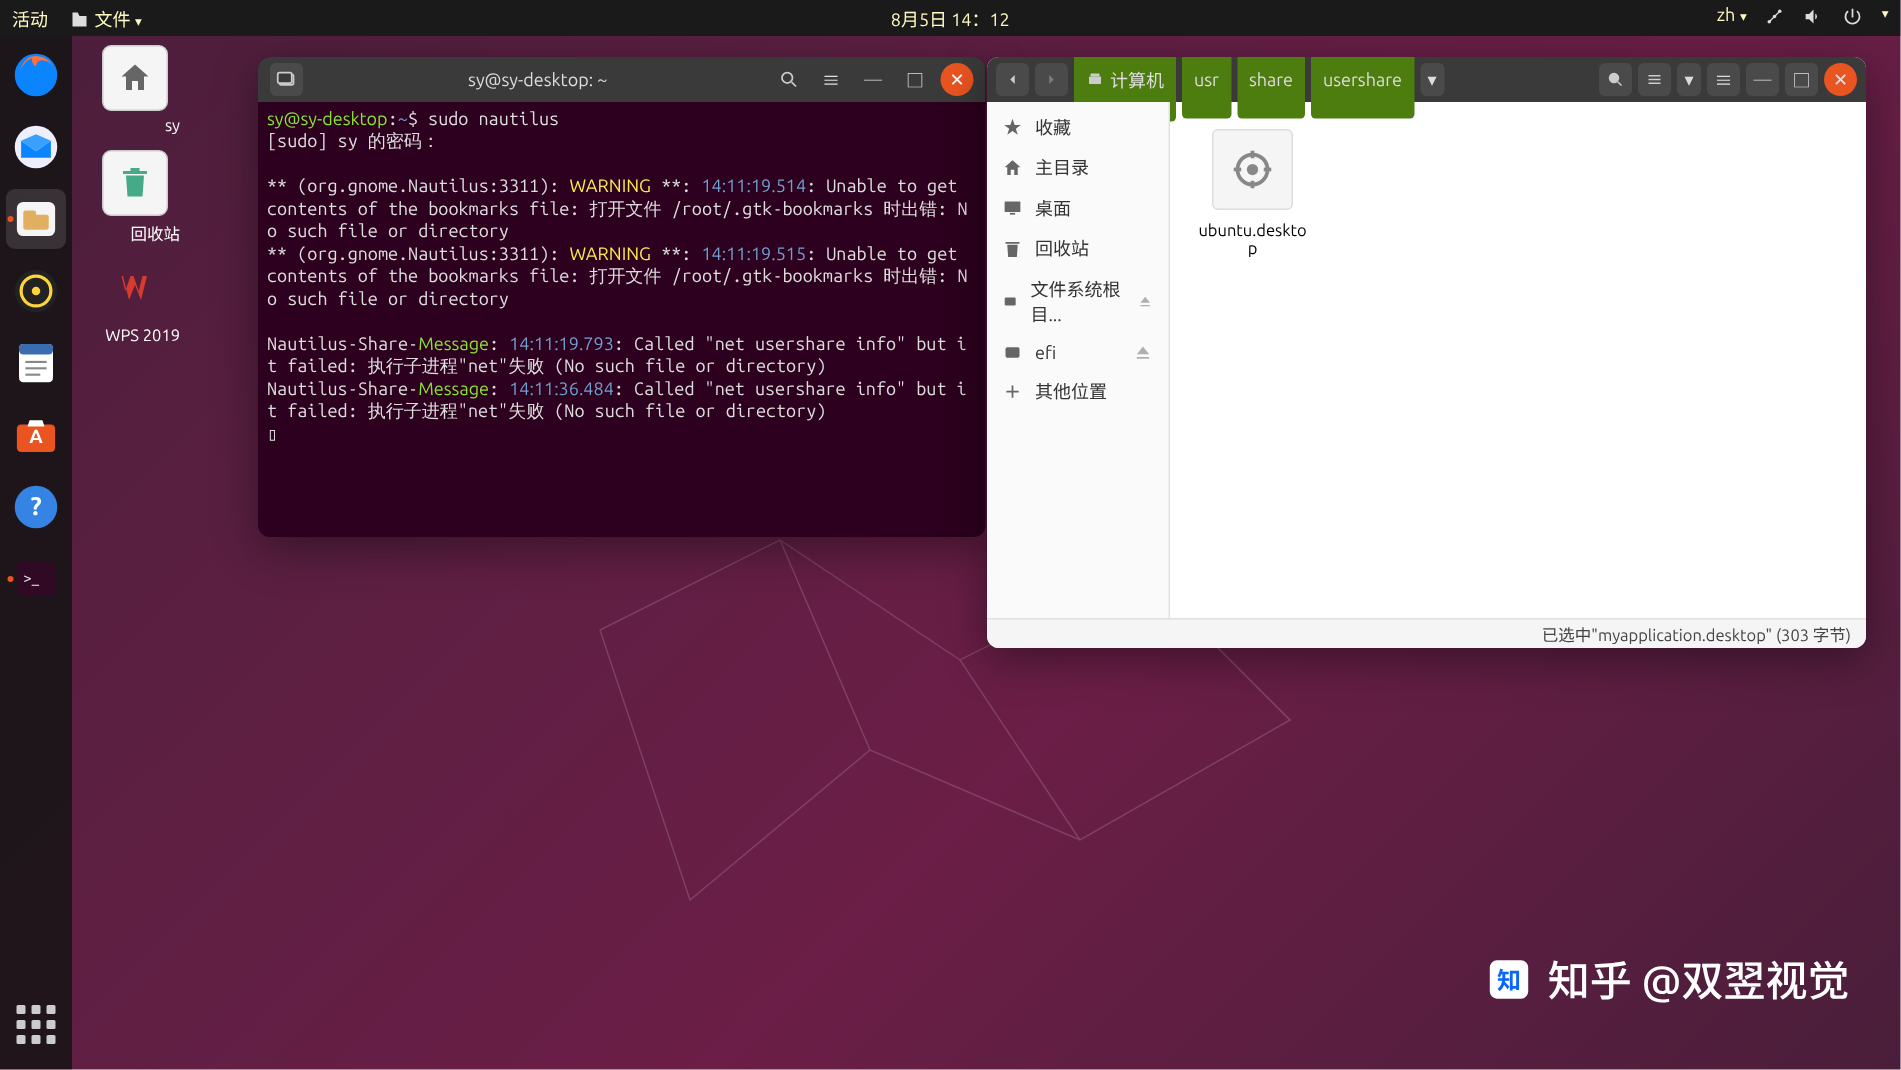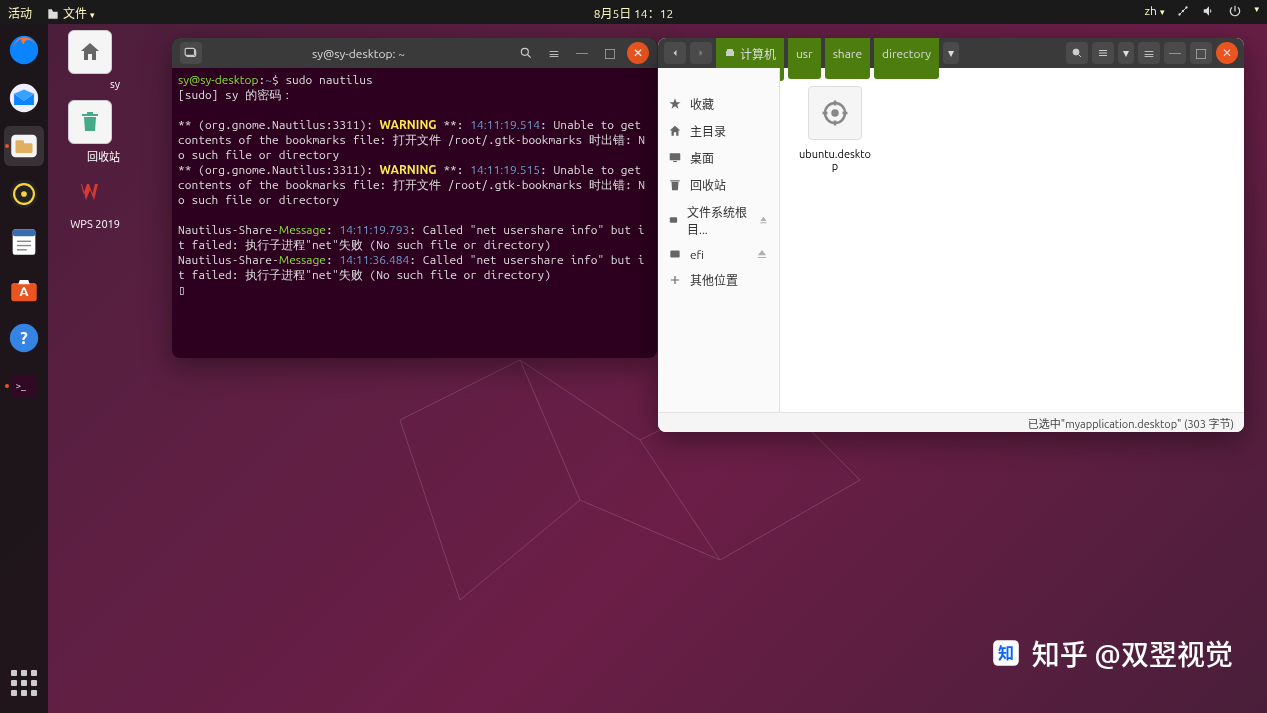--- a/index.html
+++ b/index.html
@@ -29,35 +29,35 @@
 
 .terminal{position:absolute;left:172px;top:38px;width:485px;height:320px;background:#2c001e;border-radius:8px;overflow:hidden;box-shadow:0 8px 30px rgba(0,0,0,.4);z-index:10}
 .term-header{height:30px;background:#3a3a3a;display:flex;align-items:center;padding:0 8px;gap:6px}
 .term-header .tab-btn{width:22px;height:22px;border-radius:4px;background:#4a4a4a;display:flex;align-items:center;justify-content:center}
 .term-header .title{flex:1;text-align:center;color:#ddd;font-size:12px}
 .term-header .wbtn{width:22px;height:22px;border-radius:50%;display:flex;align-items:center;justify-content:center;color:#ddd;font-size:12px}
 .term-header .wbtn.close{background:#e95420;color:#fff}
 .term-body{padding:4px 6px;font-family:"Ubuntu Mono",monospace;font-size:12px;line-height:15px;color:#ddd;white-space:pre-wrap;word-break:break-all}
 .term-body .prompt-user{color:#8ae234}
 .term-body .prompt-path{color:#729fcf}
-.term-body .warn{color:#fce94f;font-weight:bold}
+.term-body .warn{color:#fce94f;font-weight:normal}
 .term-body .ts{color:#729fcf}
 .term-body .msg{color:#8ae234}
 
 .nautilus{position:absolute;left:658px;top:38px;width:586px;height:394px;background:#fff;border-radius:8px;overflow:hidden;box-shadow:0 8px 30px rgba(0,0,0,.4);z-index:20}
 .naut-header{height:30px;background:#3a3a3a;display:flex;align-items:center;padding:0 6px;gap:4px;color:#ddd;font-size:12px}
 .naut-header .nav-btn{width:22px;height:22px;border-radius:4px;background:#4a4a4a;display:flex;align-items:center;justify-content:center}
 .naut-header .nav-btn svg{width:12px;height:12px;fill:#ccc}
 .naut-header .nav-btn.disabled svg{opacity:.4}
 .naut-header .crumb{padding:19px 8px;background:#4d7c0f;border-radius:3px}
 .naut-header .crumb.first{display:flex;align-items:center;gap:4px}
 .naut-header .spacer{flex:1}
 .naut-header .close{background:#e95420;border-radius:50%}
 .naut-body{display:flex;height:calc(100% - 30px - 20px)}
-.naut-sidebar{width:122px;background:#fafafa;border-right:1px solid #e0e0e0;padding:22px 0;font-size:12px;color:#333}
+.naut-sidebar{width:122px;background:#fafafa;border-right:1px solid #e0e0e0;padding:3px 0;font-size:12px;color:#333}
 .naut-sidebar .item{padding:5px 10px;display:flex;align-items:center;gap:8px}
 .naut-sidebar .item svg{width:14px;height:14px;fill:#666}
 .naut-sidebar .item .eject{margin-left:auto;opacity:.5}
 .naut-main{flex:1;padding:10px;display:flex;gap:30px;align-items:flex-start}
 .file-icon{width:90px;text-align:center;font-size:11px;padding:4px;border-radius:4px}
 .file-icon.selected{border:2px solid #e95420}
 .file-icon .thumb{width:54px;height:54px;margin:4px auto 6px;background:#f5f5f5;border:1px solid #ddd;border-radius:4px;display:flex;align-items:center;justify-content:center}
 .file-icon .thumb svg{width:30px;height:30px;fill:#888}
 .file-icon .label{padding:2px 4px;border-radius:3px;word-break:break-all;line-height:12px}
 .file-icon.selected .label{background:#e95420;color:#fff}
@@ -245,21 +245,21 @@
       </div>
     <div class="crumb first">
         <svg width="12" height="12" viewBox="0 0 24 24" fill="#ccc">
           <rect x="4" y="8" width="16" height="10" rx="1"></rect>
           <rect x="6" y="4" width="12" height="4" rx="1"></rect>
         </svg>
         <span>计算机</span>
       </div>
     <div class="crumb">usr</div>
     <div class="crumb">share</div>
-    <div class="crumb">directory</div>
+    <div class="crumb">usershare</div>
     <div class="nav-btn" style="width:16px">▾</div>
     <div class="spacer"></div>
     <div class="nav-btn">
         <svg viewBox="0 0 24 24" fill="none" stroke="#ccc" stroke-width="2">
           <circle cx="10" cy="10" r="6"></circle>
           <path d="M15 15l5 5"></path>
         </svg>
       </div>
     <div class="nav-btn">
         <svg viewBox="0 0 24 24" fill="#ccc">

